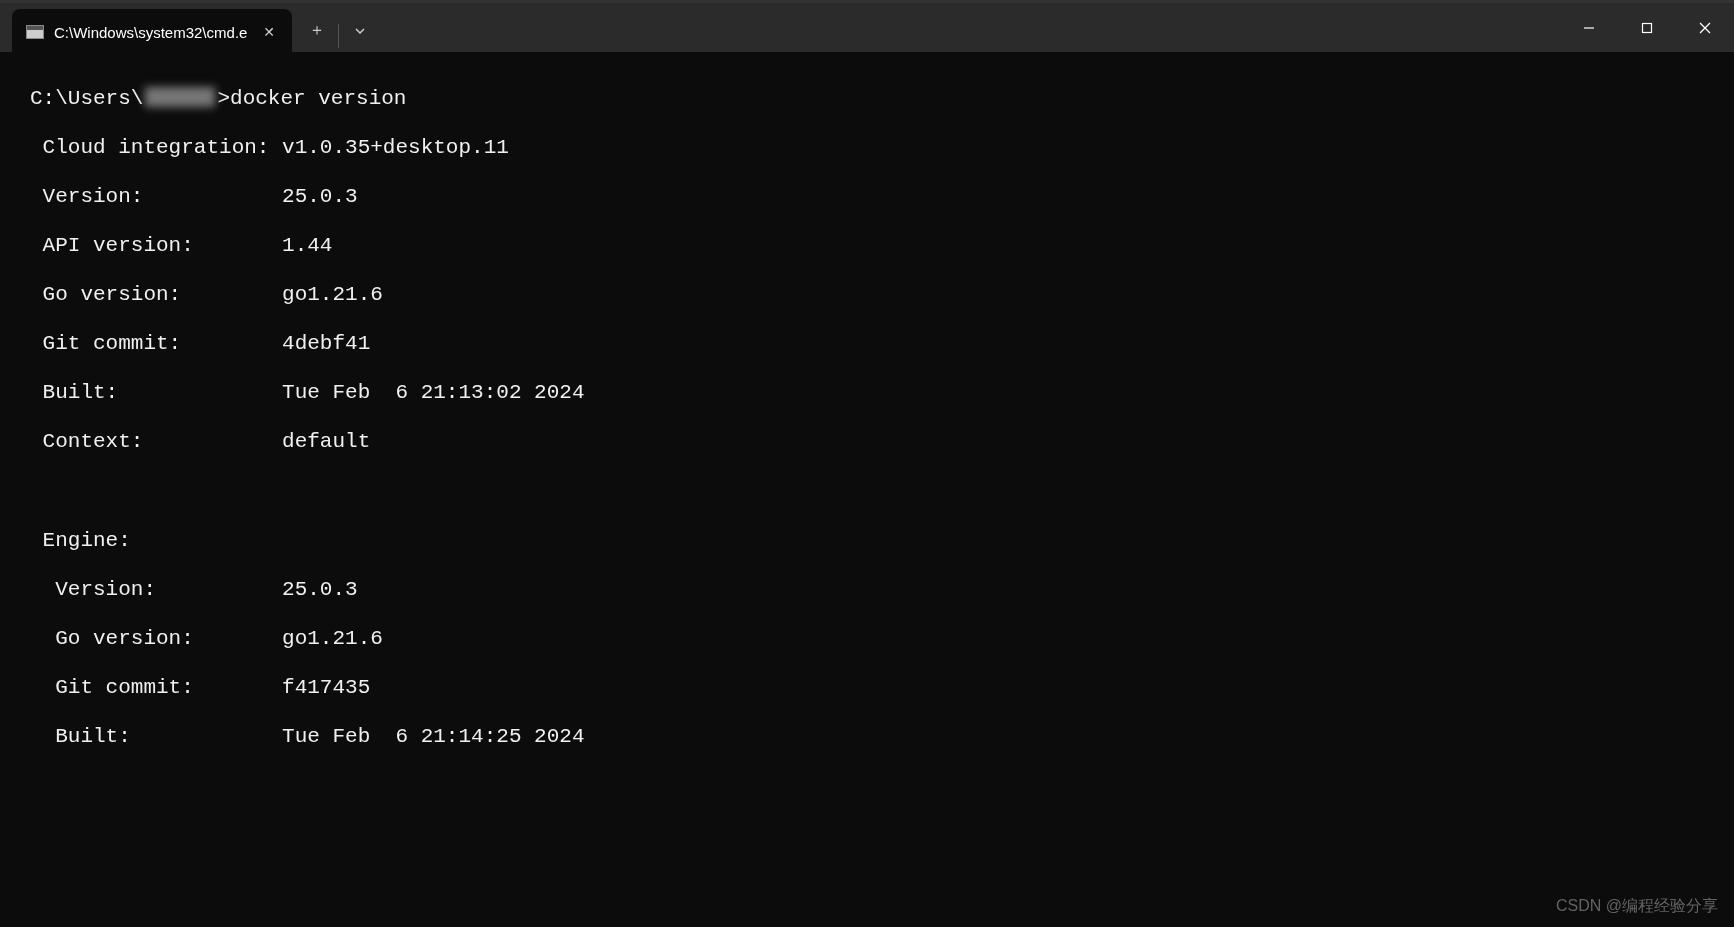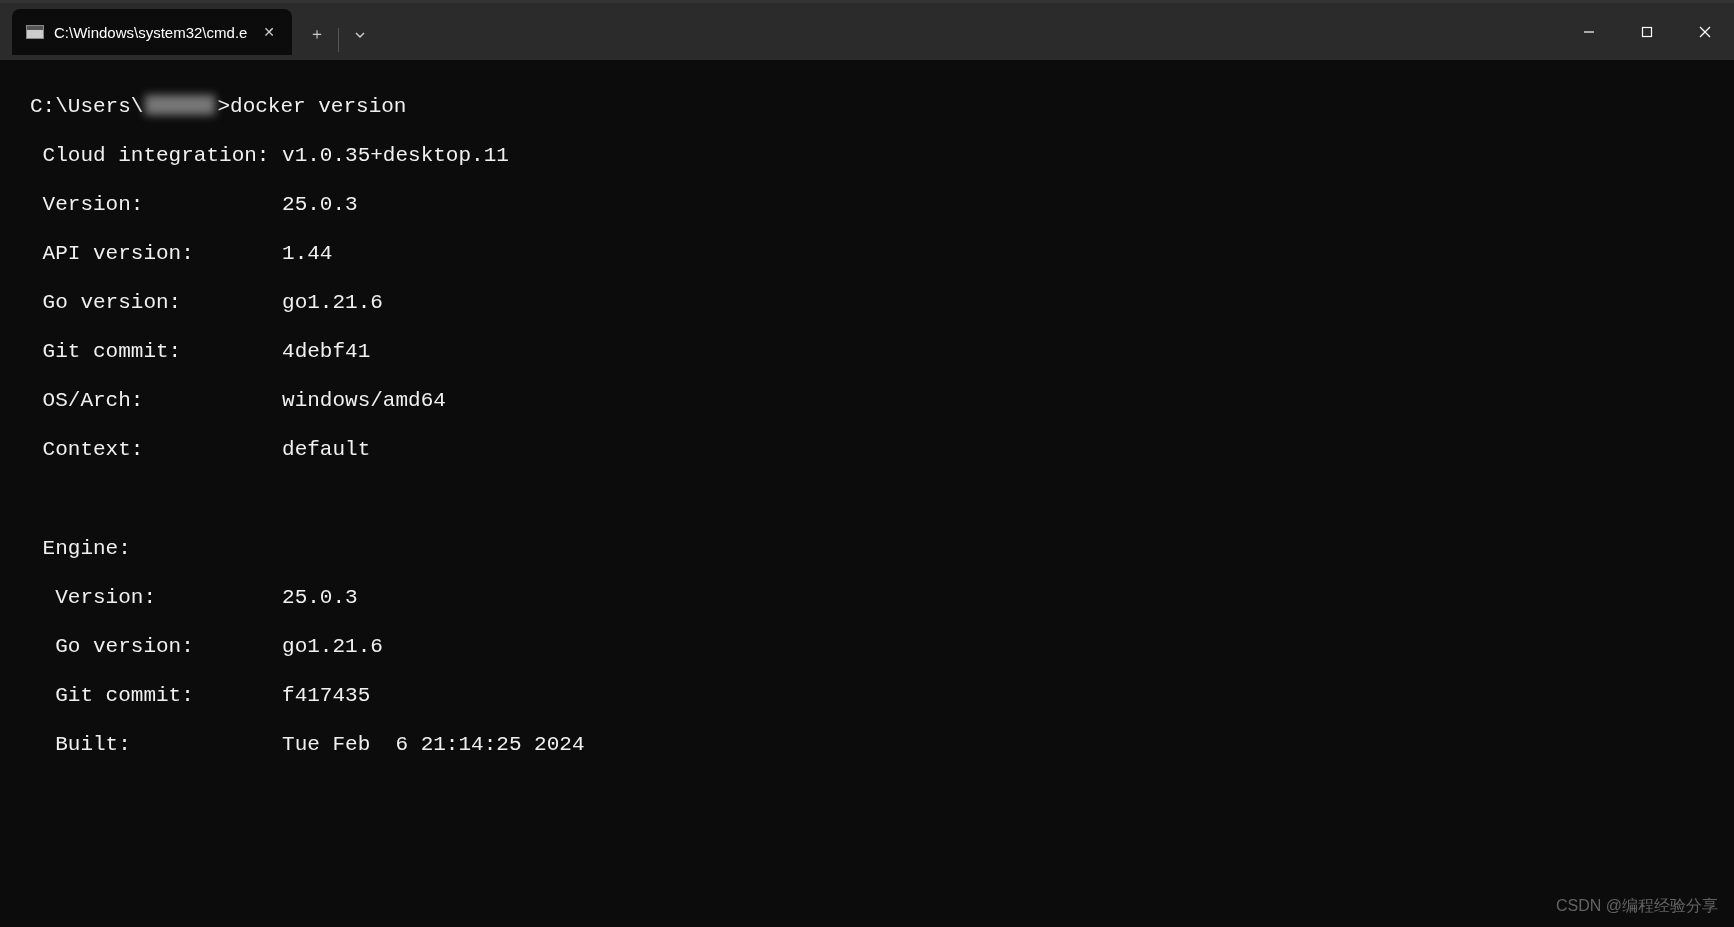--- a/index.html
+++ b/index.html
@@ -12,21 +12,21 @@
   height: 927px;
 }
 .window {
   width: 100%;
   height: 100%;
   display: flex;
   flex-direction: column;
   background: #0c0c0c;
 }
 .titlebar {
-  height: 60px;
+  height: 52px;
   background: #2b2b2b;
   display: flex;
   align-items: stretch;
   flex-shrink: 0;
   border-top: 3px solid #333;
 }
 .tab {
   background: #0c0c0c;
   display: flex;
   align-items: center;
@@ -181,21 +181,21 @@
     </div>
   </div>
 
   <div class="terminal">
 <div class="prompt-line"><span>C:\Users\</span><span class="redacted"></span><span>&gt;</span><span>docker version</span></div>
 <div> Cloud integration: v1.0.35+desktop.11</div>
 <div> Version:           25.0.3</div>
 <div> API version:       1.44</div>
 <div> Go version:        go1.21.6</div>
 <div> Git commit:        4debf41</div>
-<div> OS/Arch:           windows/amd64</div>
+<div> Built:             Tue Feb  6 21:13:02 2024</div>
 <div> Context:           default</div>
 <div> </div>
 <div> Engine:</div>
 <div>  Version:          25.0.3</div>
 <div>  Go version:       go1.21.6</div>
 <div>  Git commit:       f417435</div>
 <div>  Built:            Tue Feb  6 21:14:25 2024</div>
 
 
 

